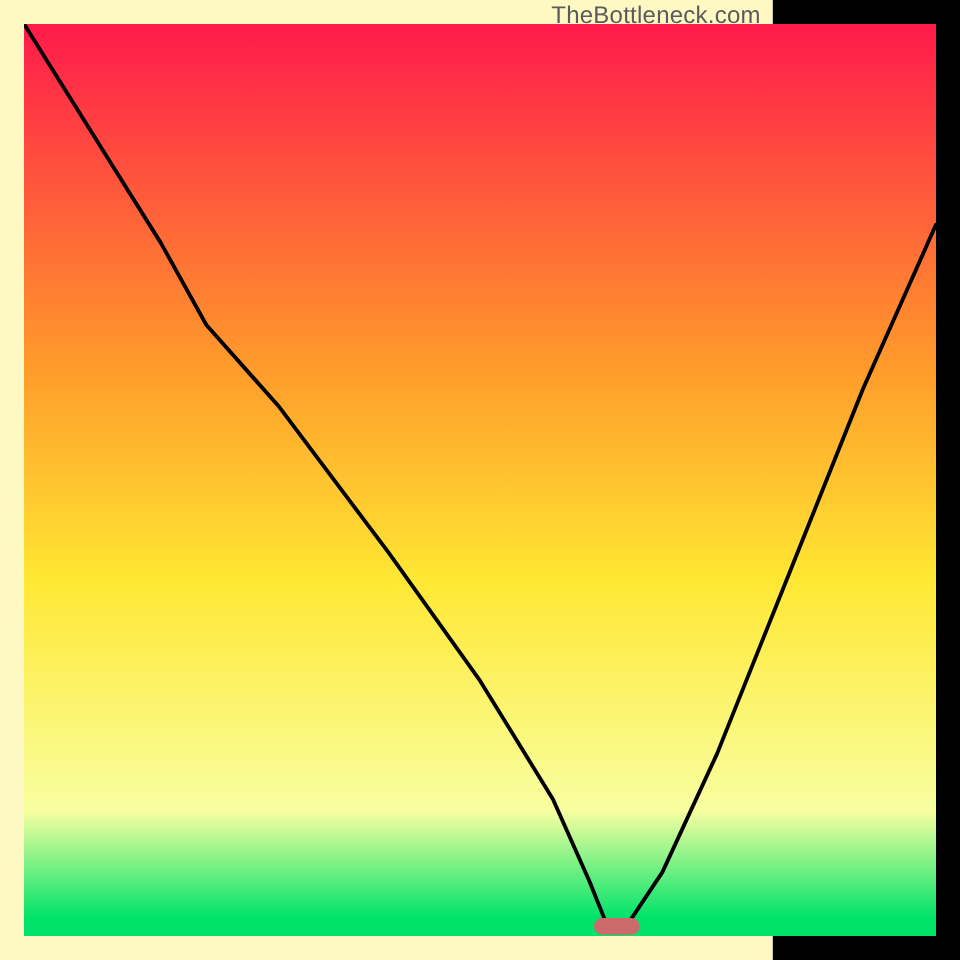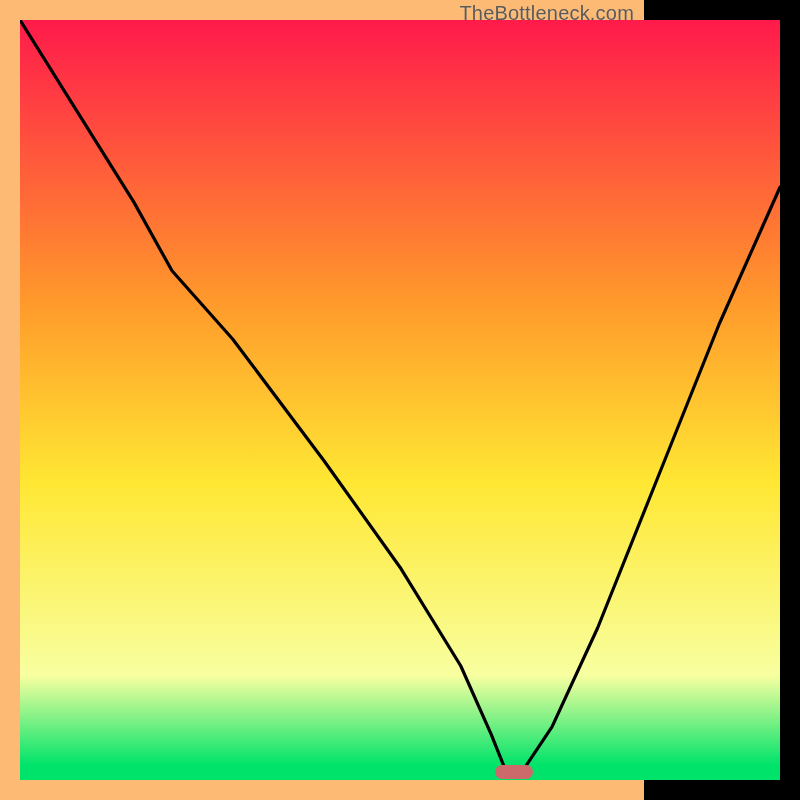--- a/index.html
+++ b/index.html
@@ -7,21 +7,21 @@
     padding: 0;
     width: 800px;
     height: 800px;
     background: #000;
     overflow: hidden;
   }
   .frame {
     position: relative;
     width: 644px;
     height: 800px;
-    background: #fdba74;
+    background: #fef9c3;
   }
   .plot-area {
     position: absolute;
     left: 20px;
     top: 20px;
     width: 760px;
     height: 760px;
     overflow: hidden;
   }
   .bg-gradient {

